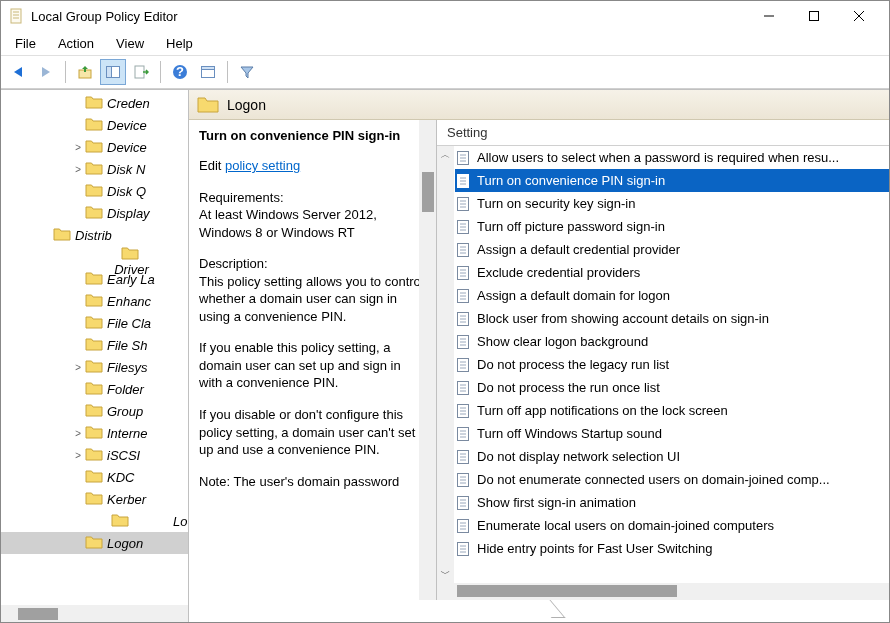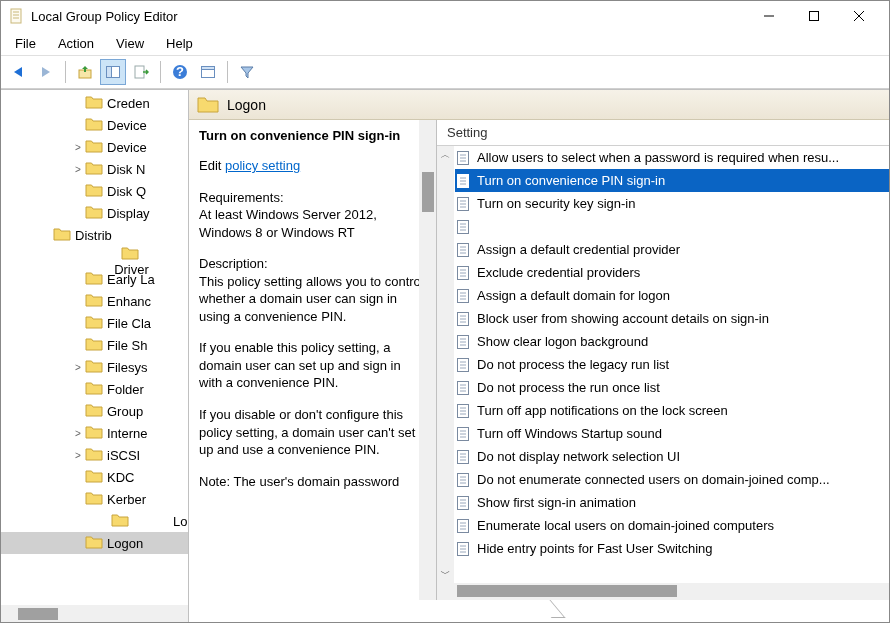--- a/index.html
+++ b/index.html
@@ -11,21 +11,21 @@
 .menubar { height: 24px; display: flex; align-items: center; padding: 0 4px; gap: 2px; }
 .menubar .menu-item { padding: 2px 10px; }
 .toolbar { height: 34px; border-top: 1px solid #e0e0e0; border-bottom: 1px solid #d0d0d0; display: flex; align-items: center; padding: 0 4px; gap: 2px; }
 .tbtn { width: 26px; height: 26px; display: flex; align-items: center; justify-content: center; border: 1px solid transparent; }
 .tbtn.sel { border: 1px solid #7aa7d6; background: #cce4f7; }
 .divider { width: 1px; height: 22px; background: #c0c0c0; margin: 0 4px; }
 .content { flex: 1; display: flex; border-top: 1px solid #c0c0c0; overflow: hidden; }
 .tree-pane { width: 188px; border-right: 1px solid #c0c0c0; overflow: hidden; position: relative; }
 .tree-scroll { position: absolute; top: 0; right: 0; bottom: 20px; overflow: hidden; width: 100%; }
 .tree-list { padding-top: 2px; }
-.tree-row { height: 22px; display: flex; align-items: center; padding-left: 4px; white-space: nowrap; }
+.tree-row { height: 22px; display: flex; align-items: center; padding-left: 4px; white-space: nowrap; font-style: italic; }
 .tree-row .exp { width: 14px; display: flex; justify-content: center; color: #666; font-size: 10px; }
 .tree-row .folder-icon { width: 18px; height: 16px; flex-shrink: 0; }
 .tree-row.selected { background: #d0d0d0; }
 .tree-hscroll { position: absolute; bottom: 0; left: 0; right: 0; height: 17px; background: #f0f0f0; display: flex; align-items: center; }
 .tree-hscroll .thumb { background: #a0a0a0; height: 12px; margin: 0 17px; width: 40px; position: absolute; left: 0; }
 .right-pane { flex: 1; display: flex; flex-direction: column; overflow: hidden; }
 .header-band { height: 30px; background: linear-gradient(#f6f2e8,#ece5d5); border-bottom: 1px solid #d0c8b0; display: flex; align-items: center; padding-left: 8px; gap: 8px; }
 .header-band .folder-icon { width: 22px; height: 18px; }
 .right-body { flex: 1; display: flex; overflow: hidden; }
 .detail-pane { width: 248px; border-right: 1px solid #c0c0c0; padding: 8px 10px; position: relative; overflow: hidden; }
@@ -415,20 +415,21 @@
             </div>
             <div class="list-row">
               <span>
                 <svg class="policy-icon" width="16" height="16">
                   <rect x="2.5" y="1.5" width="11" height="13" fill="#fff" stroke="#7a8aa0"></rect>
                   <line x1="5" y1="5" x2="11" y2="5" stroke="#9aa8bc"></line>
                   <line x1="5" y1="8" x2="11" y2="8" stroke="#9aa8bc"></line>
                   <line x1="5" y1="11" x2="11" y2="11" stroke="#9aa8bc"></line>
                 </svg>
               </span>
+              <span>Turn off picture password sign-in</span>
             </div>
             <div class="list-row">
               <span>
                 <svg class="policy-icon" width="16" height="16">
                   <rect x="2.5" y="1.5" width="11" height="13" fill="#fff" stroke="#7a8aa0"></rect>
                   <line x1="5" y1="5" x2="11" y2="5" stroke="#9aa8bc"></line>
                   <line x1="5" y1="8" x2="11" y2="8" stroke="#9aa8bc"></line>
                   <line x1="5" y1="11" x2="11" y2="11" stroke="#9aa8bc"></line>
                 </svg>
               </span>

